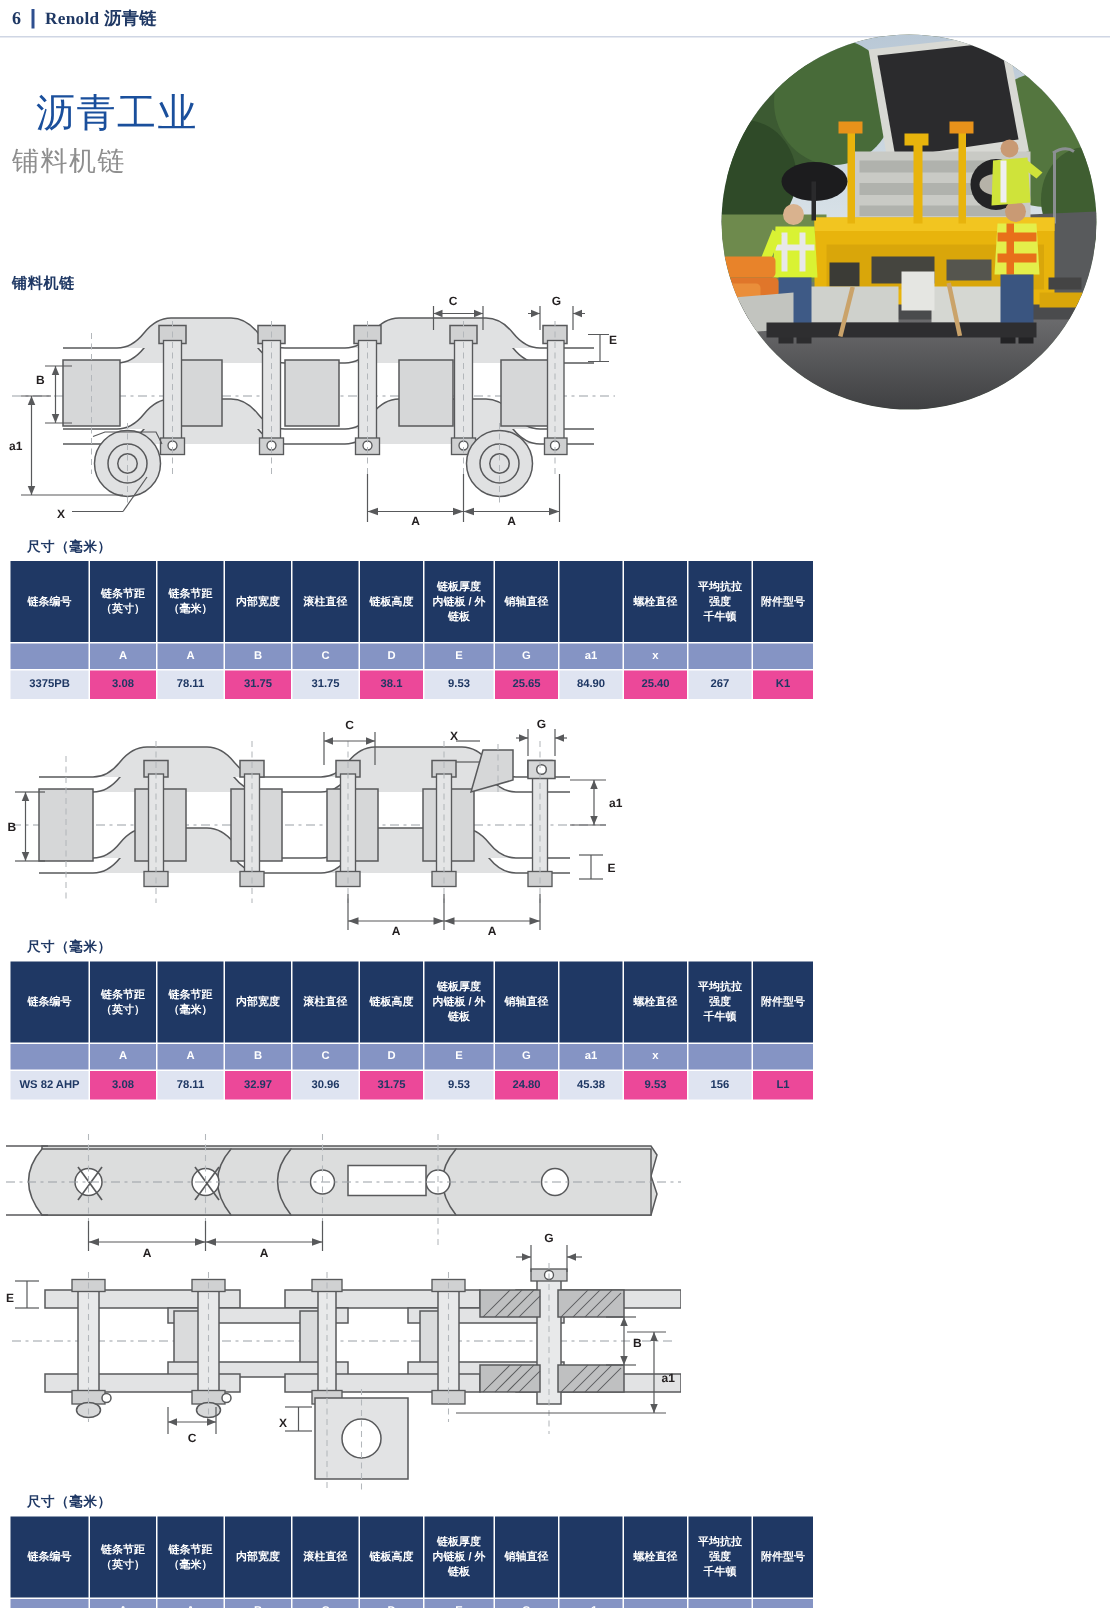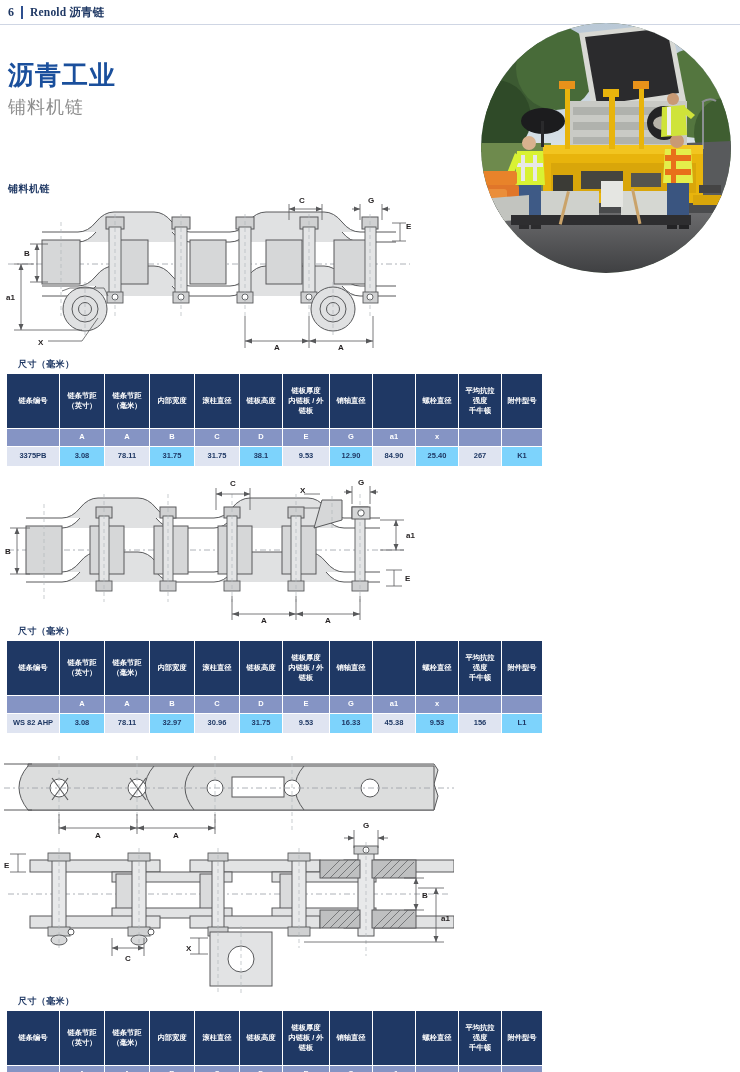--- a/index.html
+++ b/index.html
@@ -25,22 +25,22 @@
   .hdr-divider{
     width:2px;height:13px;background:#2e4f8f;margin:0 7px 0 7px;
   }
   .hdr-title{
     font-family:"Liberation Serif","DejaVu Serif",serif;
     font-weight:700;font-size:11.5px;color:#1f3864;letter-spacing:.2px;
   }
 
   
   .main-title{
-    position:absolute;left:8px;top:58px;
-    font-size:26px;font-weight:700;color:#1a4f9c;letter-spacing:1px;
+    position:absolute;left:24px;top:58px;
+    font-size:26px;font-weight:400;color:#1a4f9c;letter-spacing:1px;
   }
   .sub-title{
     position:absolute;left:8px;top:95px;
     font-size:18px;font-weight:400;color:#8e8e8e;letter-spacing:1px;
   }
   .section-label{
     position:absolute;left:8px;top:182px;
     font-size:10px;font-weight:700;color:#1f3864;letter-spacing:.5px;
   }
 
@@ -71,21 +71,21 @@
     padding:3px 1px;
   }
   .spec-table tr.code-row td{
     background:#8594c4;color:#ffffff;height:17px;
     font-size:7.5px;
   }
   .spec-table tr.data-row td{
     height:19px;color:#1f3864;font-size:7.5px;
   }
   .spec-table tr.data-row td.lt{background:#dfe4f1;}
-  .spec-table tr.data-row td.dk{background:#7dd3fc;}
+  .spec-table tr.data-row td.dk{background:#ec4899;}
 
   .table-caption{
     position:absolute;left:18px;
     font-size:9px;font-weight:700;color:#1f3864;letter-spacing:.4px;
   }
 </style>
 </head>
 <body>
 
 <div class="page-header">
@@ -401,21 +401,21 @@
       <td></td>
     </tr>
     <tr class="data-row">
       <td class="lt">3375PB</td>
       <td class="dk">3.08</td>
       <td class="lt">78.11</td>
       <td class="dk">31.75</td>
       <td class="lt">31.75</td>
       <td class="dk">38.1</td>
       <td class="lt">9.53</td>
-      <td class="dk">12.90</td>
+      <td class="dk">25.65</td>
       <td class="lt">84.90</td>
       <td class="dk">25.40</td>
       <td class="lt">267</td>
       <td class="dk">K1</td>
     </tr>
   </tbody>
 </table>
 
 <div class="drawing" style="left:4px;top:478px;">
   <svg width="430" height="150" viewBox="0 0 430 150">
@@ -582,21 +582,21 @@
       <td></td>
     </tr>
     <tr class="data-row">
       <td class="lt">WS 82 AHP</td>
       <td class="dk">3.08</td>
       <td class="lt">78.11</td>
       <td class="dk">32.97</td>
       <td class="lt">30.96</td>
       <td class="dk">31.75</td>
       <td class="lt">9.53</td>
-      <td class="dk">16.33</td>
+      <td class="dk">24.80</td>
       <td class="lt">45.38</td>
       <td class="dk">9.53</td>
       <td class="lt">156</td>
       <td class="dk">L1</td>
     </tr>
   </tbody>
 </table>
 
 <div class="drawing" style="left:4px;top:756px;">
   <svg width="450" height="240" viewBox="0 0 450 240">

